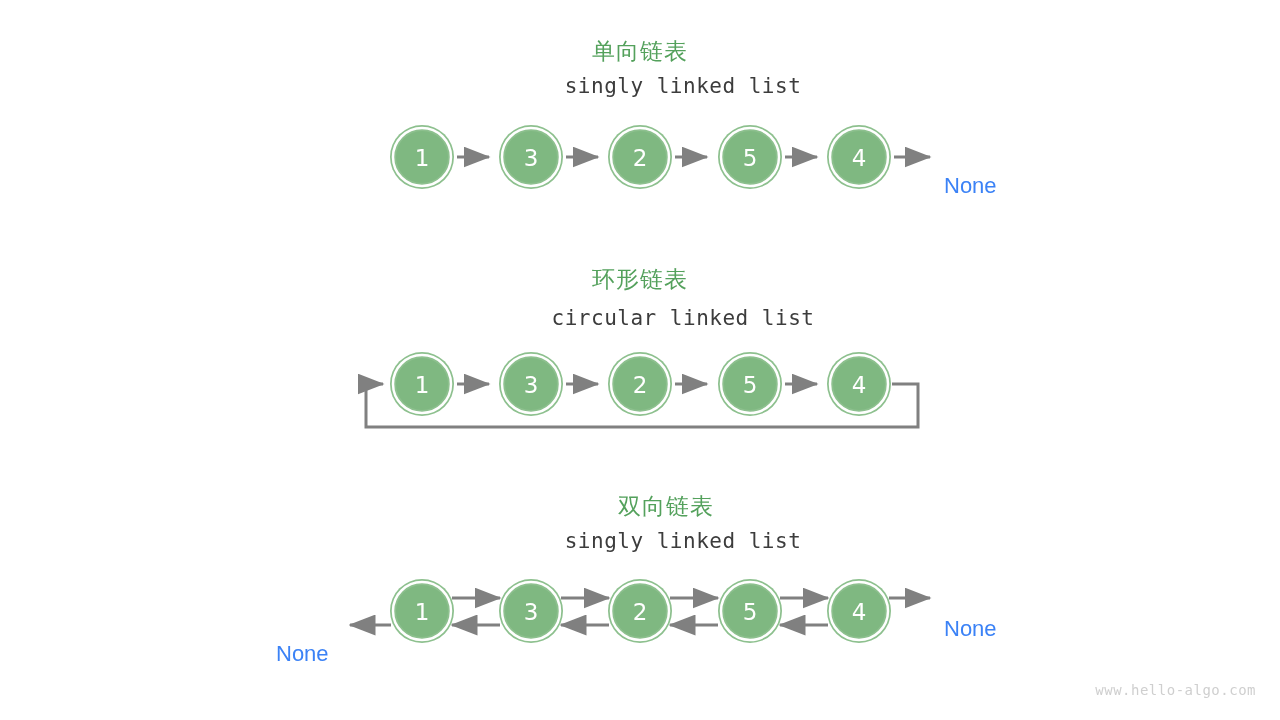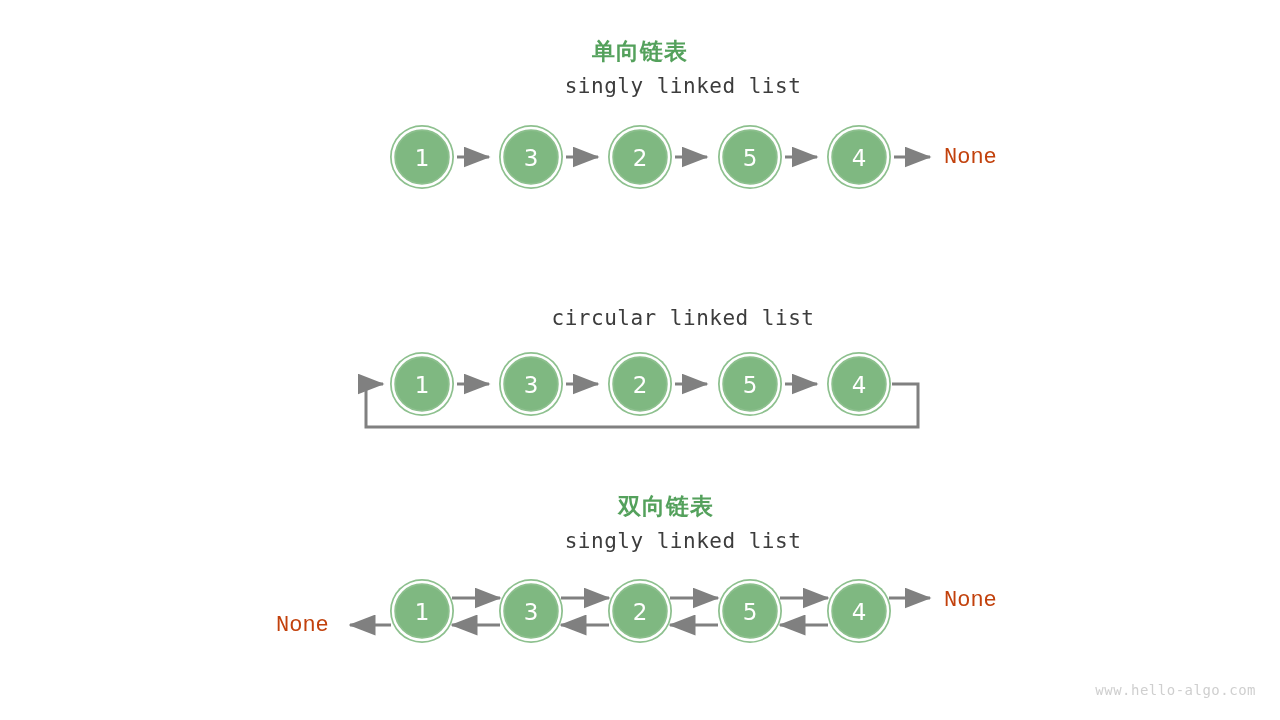--- a/index.html
+++ b/index.html
@@ -20,42 +20,43 @@
     top: 0;
     width: 1280px;
     height: 720px;
   }
   .section-title {
     position: absolute;
     width: 1280px;
     left: 0;
     text-align: center;
     font-family: "DejaVu Sans", sans-serif;
-    font-weight: bold;
+    font-weight: normal;
     font-size: 23px;
     color: #54a15c;
     letter-spacing: 1px;
   }
   .section-subtitle {
     position: absolute;
     width: 1280px;
     left: 0;
     text-align: center;
     font-family: "DejaVu Sans Mono", monospace;
     font-size: 21px;
     color: #3c3c3c;
     letter-spacing: 0.5px;
     padding-left: 43px;
   }
   .none-label {
     position: absolute;
-    font-family: Liberation Mono, monospace;
+    font-family: Liberation Sans, sans-serif;
     font-size: 22px;
-    color: #c2410c;
+    color: #3b82f6;
     white-space: nowrap;
+    margin-top: 28px;
   }
   .node-value {
     font-family: "DejaVu Sans", sans-serif;
     font-size: 23px;
     fill: #ffffff;
   }
   .watermark {
     position: absolute;
     right: 24px;
     bottom: 22px;
@@ -207,20 +208,21 @@
     <g>
       <circle cx="859" cy="611" r="32" fill="#8dc08e"></circle>
       <circle cx="859" cy="611" r="29" fill="none" stroke="#ffffff" stroke-width="2.5"></circle>
       <circle cx="859" cy="611" r="26" fill="#7fb881"></circle>
       <text class="node-value" x="859" y="620" text-anchor="middle">4</text>
     </g>
   </svg>
 
   <div class="none-label" style="left:944px; top:145px;">None</div>
 
+  <div class="section-title" style="top:264px;">环形链表</div>
   <div class="section-subtitle" style="top:306px;">circular linked list</div>
 
   <div class="section-title" style="top:491px;margin-left:26px;">双向链表</div>
   <div class="section-subtitle" style="top:529px;">singly linked list</div>
 
   <div class="none-label" style="left:944px; top:588px;">None</div>
   <div class="none-label" style="left:276px; top:613px;">None</div>
 
   <div class="watermark">www.hello-algo.com</div>
 </div>

